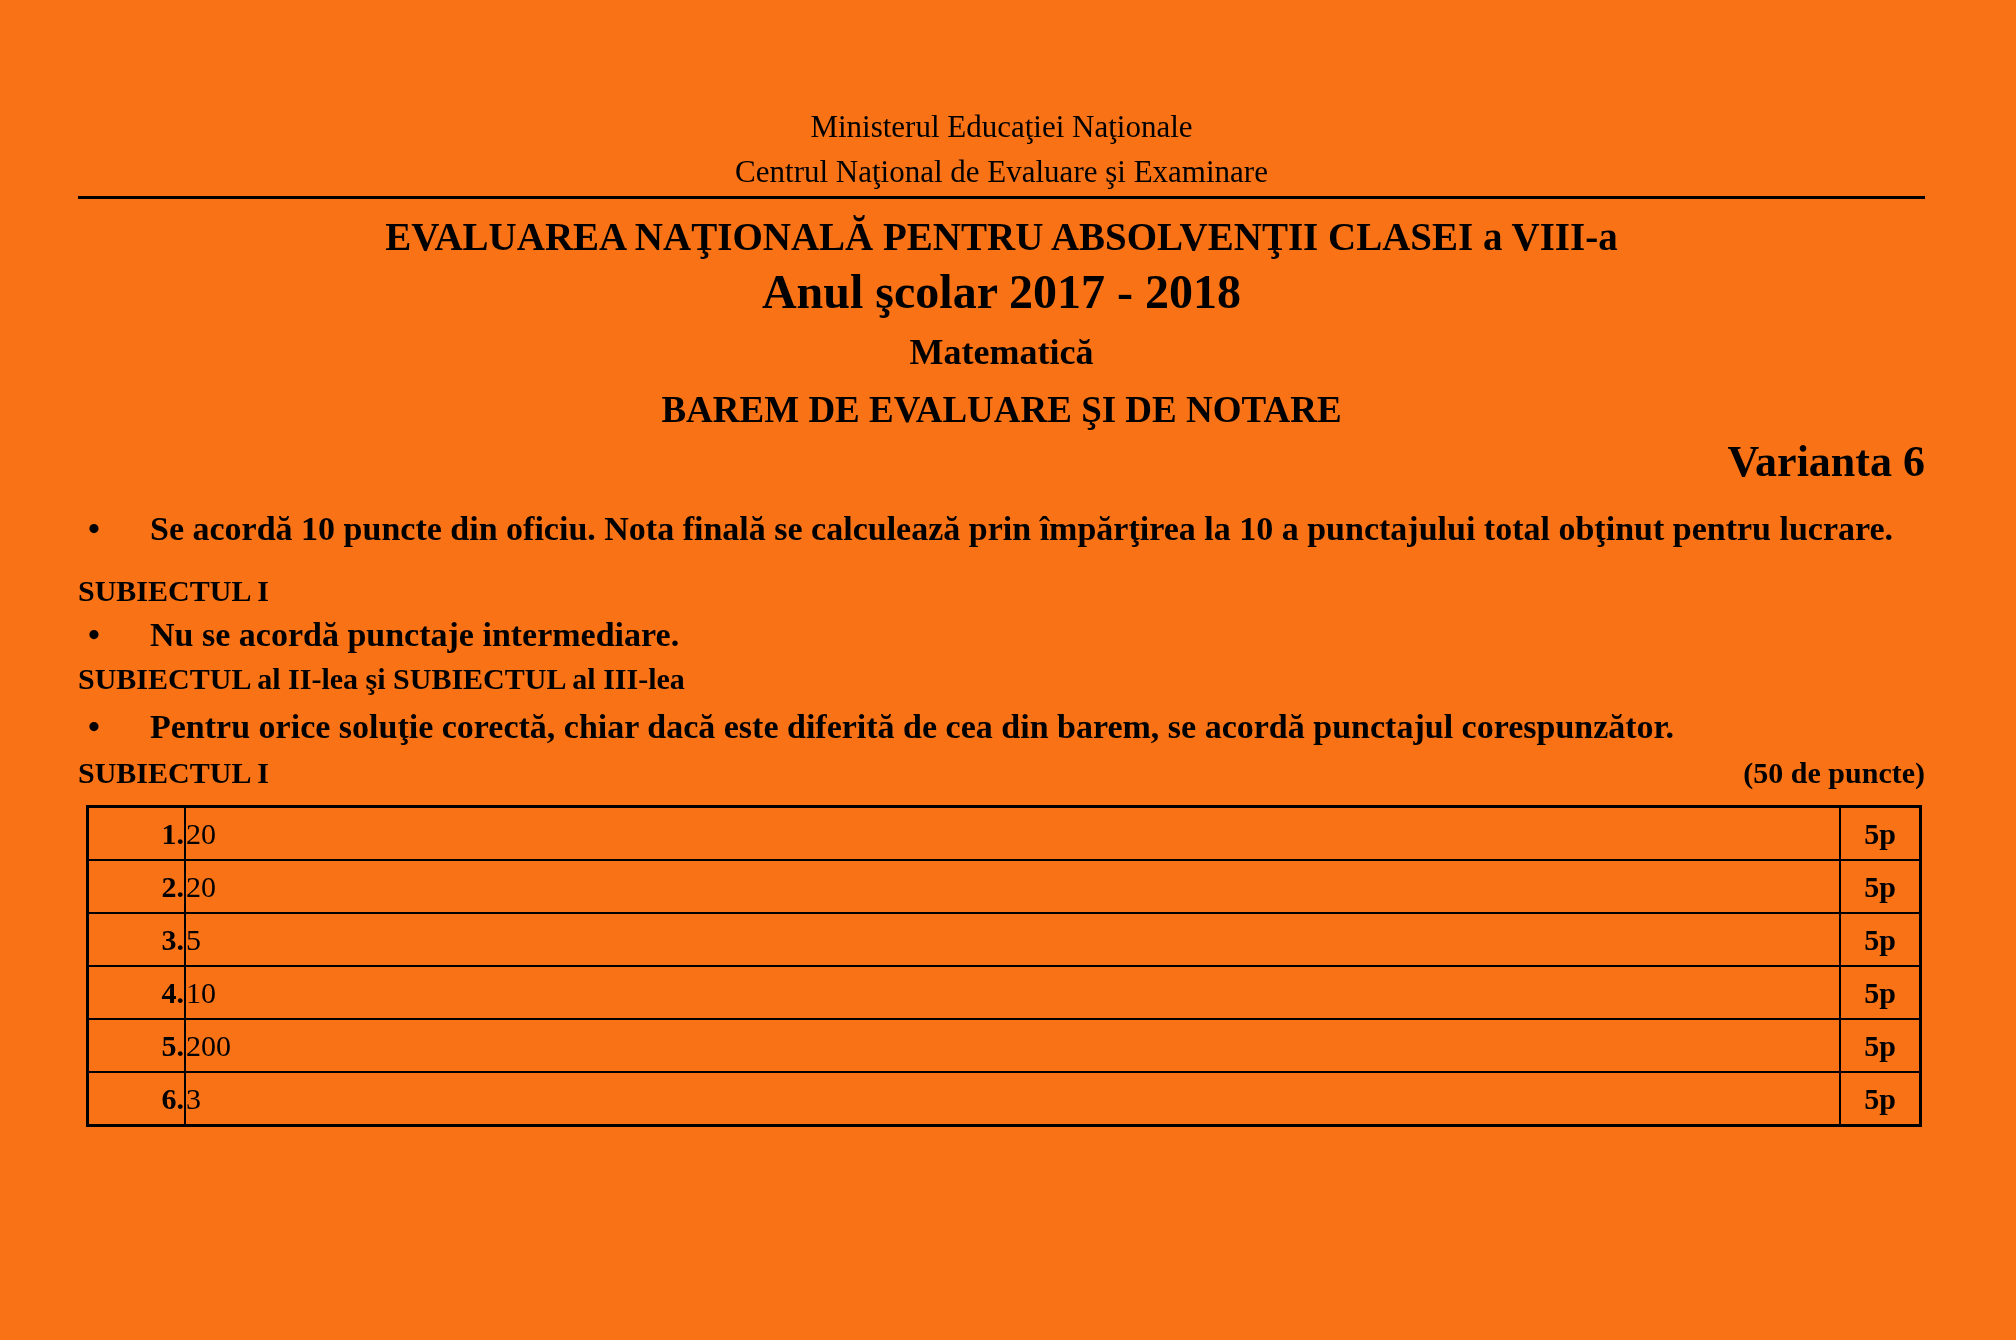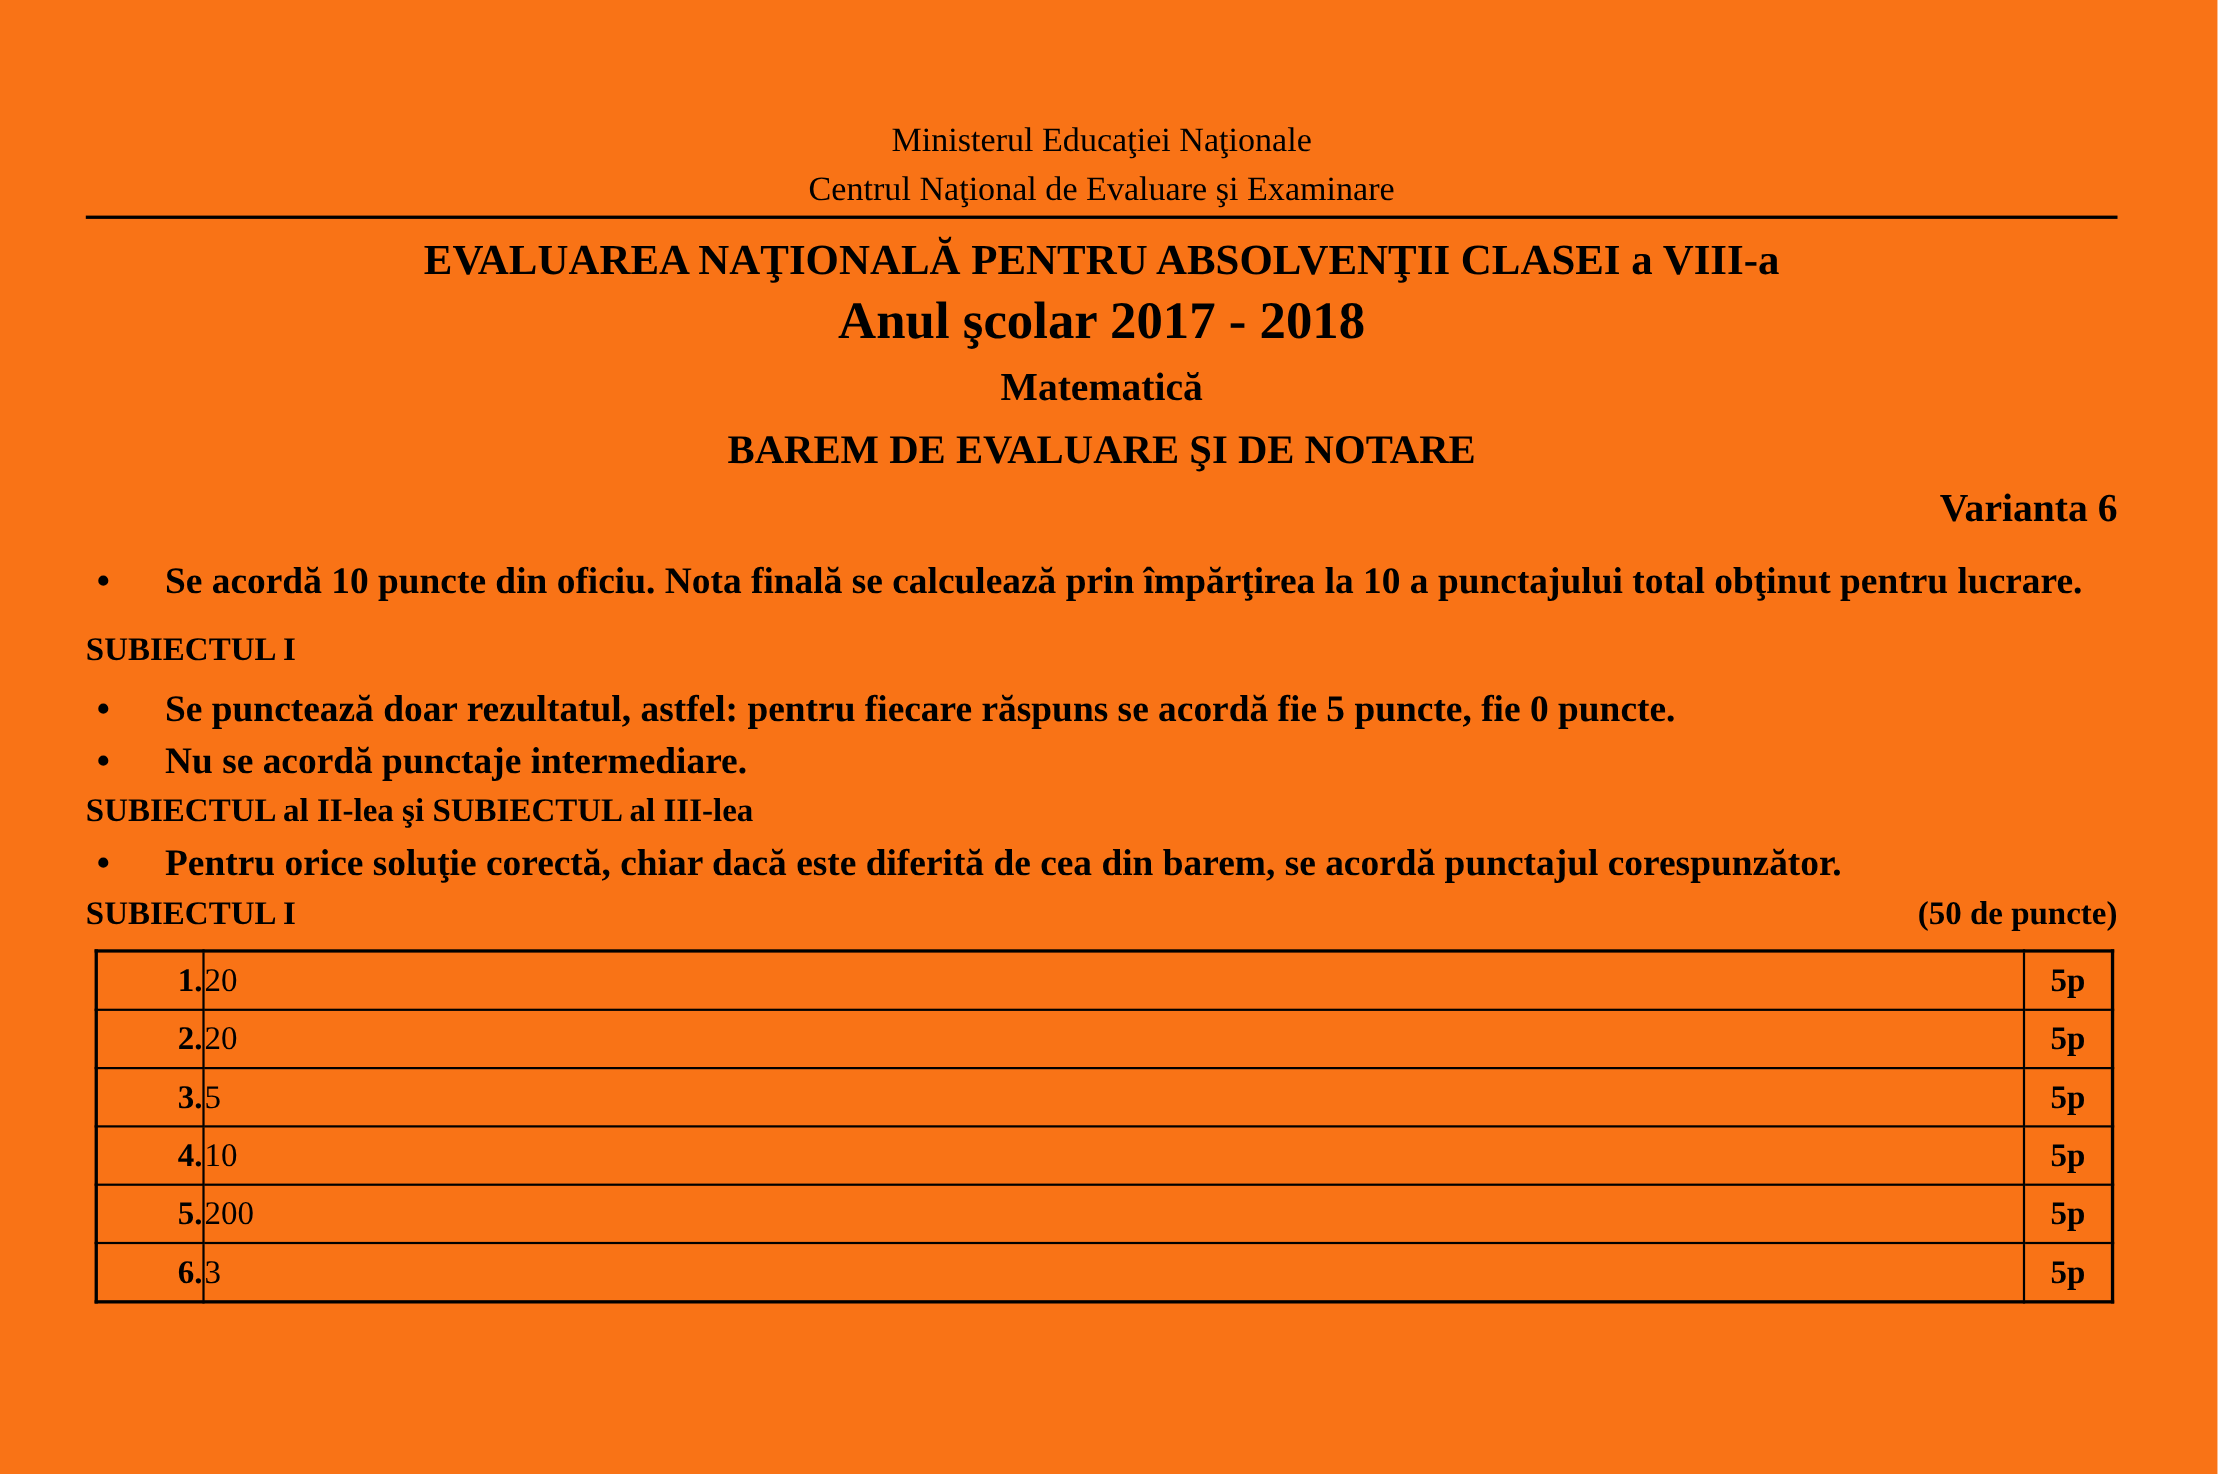--- a/index.html
+++ b/index.html
@@ -29,21 +29,21 @@
     border: none;
     border-top: 3px solid #000000;
     height: 0;
   }
   
   .t { text-align: center; font-weight: bold; }
   .t-main    { font-size: 39px; line-height: 42px; margin-top: 17px; }
   .t-year    { font-size: 48px; line-height: 42px; margin-top: 13px; }
   .t-subject { font-size: 36px; line-height: 42px; margin-top: 18px; }
   .t-doctype { font-size: 37px; line-height: 42px; margin-top: 16px; }
-  .variant   { text-align: right; font-weight: bold; font-size: 36px; line-height: 42px; margin-top: 10px; }
+  .variant   { text-align: right; font-weight: bold; font-size: 44px; line-height: 42px; margin-top: 10px; }
   
   .bp {
     margin: 0;
     font-size: 34px;
     line-height: 48px;
     font-weight: bold;
     text-align: justify;
   }
   .bp .marker {
     display: inline-block;
@@ -119,21 +119,20 @@
     <div class="t t-main">EVALUAREA NAŢIONALĂ PENTRU ABSOLVENŢII CLASEI a VIII-a</div>
     <div class="t t-year">Anul şcolar 2017 - 2018</div>
     <div class="t t-subject">Matematică</div>
     <div class="t t-doctype">BAREM DE EVALUARE ŞI DE NOTARE</div>
     <div class="variant">Varianta 6</div>
 
     <p class="bp bp1"><span class="marker">•</span><span>Se acordă 10 puncte din oficiu. Nota finală se calculează prin împărţirea la 10 a punctajului total obţinut pentru lucrare.</span></p>
 
     <div class="h-sec h1a">SUBIECTUL I</div>
 
-    <p class="bp bpa"><span class="marker">•</span><span>Se punctează doar rezultatul, astfel: pentru fiecare răspuns se acordă fie 5 puncte, fie 0 puncte.</span></p>
     <p class="bp"><span class="marker">•</span><span>Nu se acordă punctaje intermediare.</span></p>
 
     <div class="h-sec">SUBIECTUL al II-lea şi SUBIECTUL al III-lea</div>
 
     <p class="bp bpc"><span class="marker">•</span><span>Pentru orice soluţie corectă, chiar dacă este diferită de cea din barem, se acordă punctajul corespunzător.</span></p>
 
     <div class="h-row">
       <span class="left">SUBIECTUL I</span>
       <span class="right">(50 de puncte)</span>
     </div>

